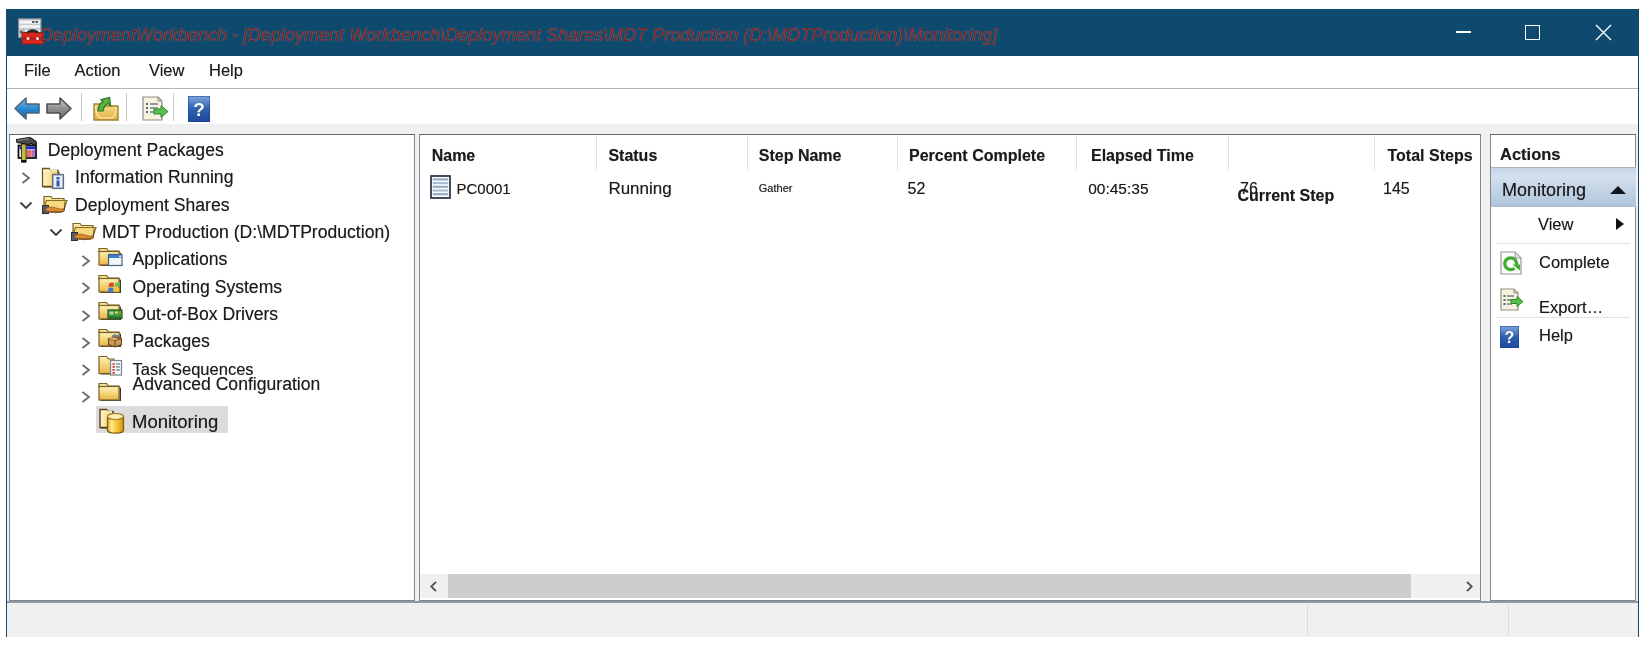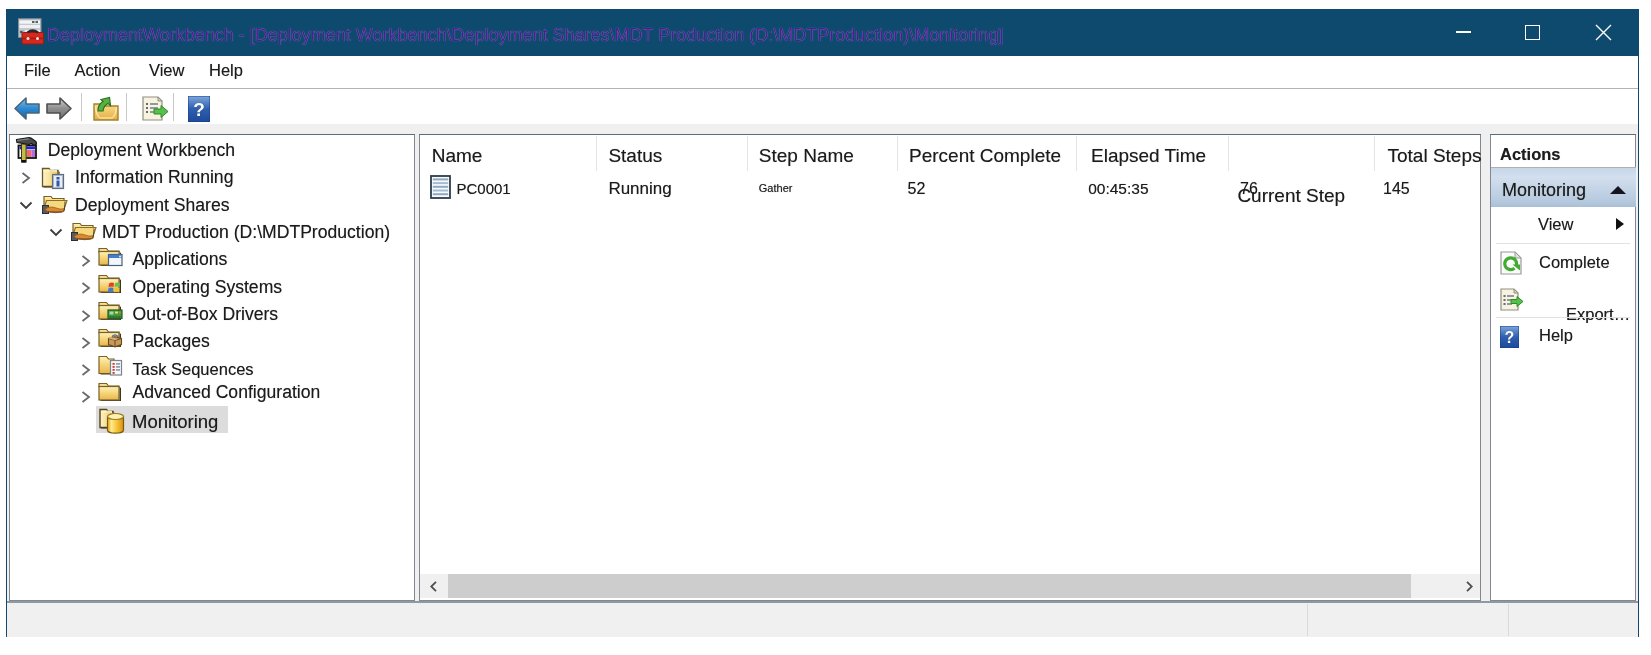--- a/index.html
+++ b/index.html
@@ -1,21 +1,21 @@
 <!DOCTYPE html>
 <html><head>
 <meta charset="utf-8">
 <style>
   * { margin:0; padding:0; box-sizing:border-box; }
   html,body { width:1651px; height:655px; background:#ffffff; overflow:hidden; }
   body { position:relative; font-family:"Liberation Sans", sans-serif; color:#1b1b1b; text-shadow:0 0 0.7px rgba(27,27,27,0.5); }
   .abs { position:absolute; }
   .tmenu { font-size:16.5px; line-height:27px; white-space:nowrap; }
   .ttree { font-size:17.6px; line-height:27px; white-space:nowrap; }
-  .thead { font-size:19px; line-height:27px; white-space:nowrap; }
+  .thead { font-size:16px; line-height:27px; white-space:nowrap;font-weight:bold; }
   .tact { font-size:16.5px; line-height:27px; white-space:nowrap; }
 </style>
 </head>
 <body>
 
 <div class="abs" style="left:6px;top:9px;width:1.5px;height:628px;background:#15466b;"></div>
 <div class="abs" style="left:1637.5px;top:9px;width:1.5px;height:628px;background:#15466b;"></div>
 
 <div class="abs" style="left:6px;top:9px;width:1633px;height:47px;background:#0e4a6e;"></div>
 <div class="abs" id="appicon" style="left:18px;top:18px;width:26px;height:27px;">
@@ -29,21 +29,21 @@
   <rect x="2.3" y="13" width="2" height="2" fill="#40464e"></rect>
   <rect x="7" y="12" width="15" height="5" fill="#e8eaee"></rect>
   <path d="M9 14 q5 -3.5 10 0 l0 2 l-10 0 Z" fill="#2a2a2a"></path>
   <rect x="4" y="14.5" width="21.5" height="11.5" rx="1.2" fill="#d8281e" stroke="#8c1f1a" stroke-width="1"></rect>
   <rect x="4" y="19.5" width="21.5" height="1.8" fill="#a81d15"></rect>
   <path d="M9.5 14.5 q5 -4 10.5 0" fill="none" stroke="#2a2a2a" stroke-width="2.2"></path>
   <circle cx="10" cy="20.5" r="1.5" fill="#e6e8e2"></circle>
   <circle cx="19.5" cy="20.5" r="1.5" fill="#e6e8e2"></circle>
 </svg>
 </div>
-<div class="abs" id="title" style="left:47px;top:21.5px;font-size:18px;line-height:27px;color:#4c1d95;white-space:nowrap;text-shadow:0 0 0.8px rgba(255,255,255,0.55);">DeploymentWorkbench - [Deployment Workbench\Deployment Shares\MDT Production (D:\MDTProduction)\Monitoring]</div>
+<div class="abs" id="title" style="left:40px;top:21.5px;font-size:18px;line-height:27px;color:#7f1d1d;white-space:nowrap;text-shadow:0 0 0.8px rgba(255,255,255,0.55);font-style:italic;">DeploymentWorkbench - [Deployment Workbench\Deployment Shares\MDT Production (D:\MDTProduction)\Monitoring]</div>
 
 <div class="abs" style="left:1456px;top:31px;width:15px;height:1.5px;background:#fff;"></div>
 <div class="abs" style="left:1525px;top:25px;width:15px;height:15px;border:1.5px solid #fff;"></div>
 <svg class="abs" style="left:1595px;top:24px;" width="17" height="17" viewBox="0 0 17 17">
   <path d="M1 1 L16 16 M16 1 L1 16" stroke="#ffffff" stroke-width="1.4"></path>
 </svg>
 
 <div class="abs" style="left:7px;top:56px;width:1631px;height:33px;background:#ffffff;"></div>
 <div class="abs tmenu" style="left:24px;top:57px;">File</div>
 <div class="abs tmenu" style="left:74.5px;top:57px;">Action</div>
@@ -163,21 +163,21 @@
   <svg class="abs" style="left:15px;top:136px;" width="24" height="28" viewBox="0 0 24 28">
     <rect x="3.5" y="9.5" width="17.5" height="12.5" fill="#ffffff" stroke="#14120f" stroke-width="1.8"></rect>
     <rect x="4.5" y="10.5" width="15.5" height="2.8" fill="#2323d8"></rect>
     <rect x="11.5" y="14" width="5" height="7" fill="#ef6a6a"></rect>
     <rect x="16.5" y="14" width="3.5" height="7" fill="#b070d8"></rect>
     <rect x="6.5" y="8" width="4.6" height="18" fill="#c2bd46" stroke="#3c3a14" stroke-width="1"></rect>
     <rect x="6.5" y="24" width="4.6" height="2.5" fill="#111111"></rect>
     <path d="M1.5 3.5 L14 1.5 L16 2 L21 5.5 L21.5 8 L19 9.5 L16.5 7.5 L14 8.5 L2 6.5 Z" fill="#4a4a4a" stroke="#161616" stroke-width="1.2"></path>
     <path d="M2 4.5 L14 2.8" stroke="#8a8a8a" stroke-width="1"></path>
   </svg>
-  <div class="abs ttree" style="left:47.7px;top:137.4px;">Deployment Workbench</div>
+  <div class="abs ttree" style="left:47.7px;top:137.4px;">Deployment Packages</div>
 
   <svg class="abs" style="left:20px;top:172px;" width="12" height="12" viewBox="0 0 12 12">
       <path d="M2.5 1 L9 6 L2.5 11" fill="none" stroke="#696969" stroke-width="1.8"></path>
     </svg>
   <svg class="abs" style="left:41px;top:165px;" width="28" height="26" viewBox="0 0 28 26">
     <path d="M1.5 3.5 L8 3.5 L9.5 5.5 L17 5.5 L17 21.5 L1.5 21.5 Z" fill="url(#foldv)" stroke="#6b5524" stroke-width="1.3"></path>
     <path d="M2.5 5 Q9 3.8 16 5 L16 7 Q9 5.8 2.5 7 Z" fill="#fdf4c8" opacity="0.9"></path>
     <path d="M17.6 6 L18.6 7 L18.6 22.5 L3 22.5 L1.8 21.7 L17.6 21.7 Z" fill="#403523"></path>
     <rect x="11.5" y="9.5" width="11" height="14" fill="#e9edf4" stroke="#5d6e82" stroke-width="1.2"></rect>
     <rect x="12.5" y="10.5" width="9" height="12" fill="none" stroke="#aab8c8" stroke-width="1"></rect>
@@ -277,21 +277,21 @@
     <rect x="14.5" y="18" width="2.2" height="1.8" fill="#d23c2e"></rect>
   </svg>
   <div class="abs" style="left:132.5px;top:355.8px;font-size:16.5px;line-height:27px;">Task Sequences</div>
 
   <svg class="abs" style="left:80px;top:391px;" width="12" height="12" viewBox="0 0 12 12">
       <path d="M2.5 1 L9 6 L2.5 11" fill="none" stroke="#696969" stroke-width="1.8"></path>
     </svg>
   <svg class="abs" style="left:98px;top:381px;" width="28" height="23" viewBox="0 0 28 23">
       <use href="#folder22"></use>
     </svg>
-  <div class="abs ttree" style="left:132.5px;top:379px;">Advanced Configuration</div>
+  <div class="abs ttree" style="left:132.5px;top:371px;">Advanced Configuration</div>
 
   <div class="abs" style="left:96px;top:406px;width:132px;height:27px;background:#dcdcdc;"></div>
   <svg class="abs" style="left:98px;top:406px;" width="28" height="28" viewBox="0 0 28 28">
     <path d="M2 3.5 L8.5 3.5 L10 5.5 L15 5.5 L15 21.5 L2 21.5 Z" fill="url(#foldv)" stroke="#55431a" stroke-width="1.4"></path>
     <path d="M3 5 Q8 4 14 5 L14 7 Q8 6 3 7 Z" fill="#fdf4c8" opacity="0.9"></path>
     <path d="M15.6 6 L16.6 7 L16.6 22.5 L3.5 22.5 L2.2 21.7 L15.6 21.7 Z" fill="#403523"></path>
     <ellipse cx="17.5" cy="24.2" rx="8" ry="3" fill="url(#cyl)" stroke="#7a5a10" stroke-width="1.2"></ellipse>
     <rect x="9.5" y="10.5" width="16" height="13.7" fill="url(#cyl)"></rect>
     <path d="M9.5 10.5 L9.5 24.2 M25.5 10.5 L25.5 24.2" stroke="#7a5a10" stroke-width="1.2"></path>
     <ellipse cx="17.5" cy="10.5" rx="8" ry="3" fill="#fdf0b0" stroke="#9a7a20" stroke-width="1.2"></ellipse>
@@ -367,21 +367,21 @@
     <path d="M1 1 L14 1 L18 5 L18 22 L1 22 Z" fill="#f7f3df" stroke="#8f8f83" stroke-width="1.2"></path>
     <path d="M14 1 L14 5 L18 5 Z" fill="#d9d4ba" stroke="#8f8f83" stroke-width="1"></path>
     <rect x="3.5" y="7" width="2" height="2" fill="#5f6b75"></rect>
       <rect x="7" y="7" width="7" height="2" fill="#8f9aa3"></rect>
     <rect x="3.5" y="11" width="2" height="2" fill="#5f6b75"></rect>
       <rect x="7" y="11" width="7" height="2" fill="#8f9aa3"></rect>
     <rect x="3.5" y="15" width="2" height="2" fill="#5f6b75"></rect>
       <rect x="7" y="15" width="5" height="2" fill="#8f9aa3"></rect>
     <path d="M11 11.5 L17 11.5 L17 8.5 L23 13.5 L17 18.5 L17 15.5 L11 15.5 Z" fill="#55c14c" stroke="#2f8a27" stroke-width="1"></path>
   </svg>
-  <div class="abs tact" style="left:1539px;top:301px;margin-left:27px;">Export…</div>
+  <div class="abs tact" style="left:1539px;top:294px;">Export…</div>
   <div class="abs" style="left:1496px;top:317px;width:134px;height:1px;background:#e2e2e2;"></div>
 
   <svg class="abs" style="left:1500px;top:326px;" width="19" height="22" viewBox="0 0 19 22">
     <defs>
       <linearGradient id="hg2" x1="0" y1="0" x2="0" y2="1">
         <stop offset="0" stop-color="#7da7dc"></stop>
           <stop offset="0.5" stop-color="#2f5fb0"></stop>
           <stop offset="1" stop-color="#1d4a99"></stop>
       </linearGradient>
     </defs>

